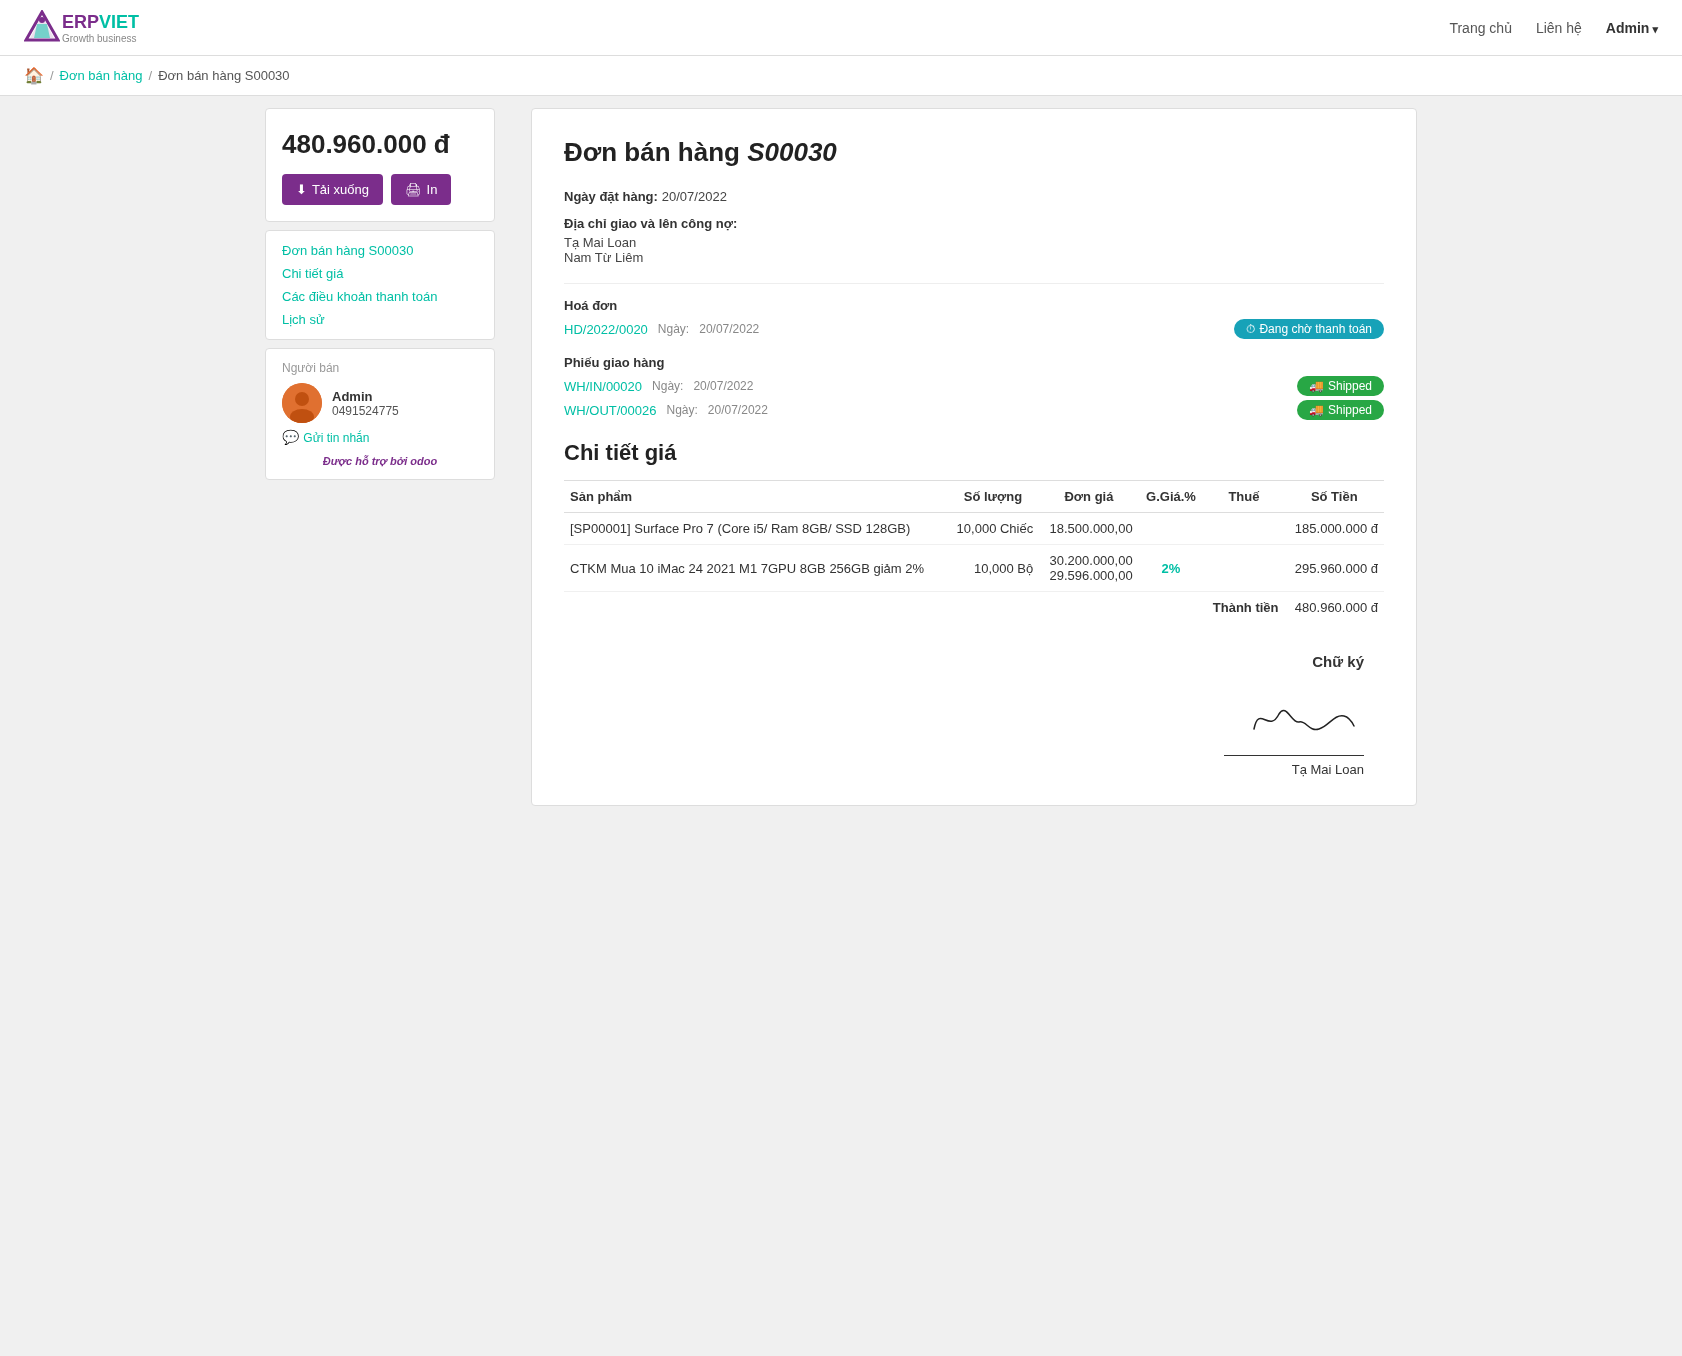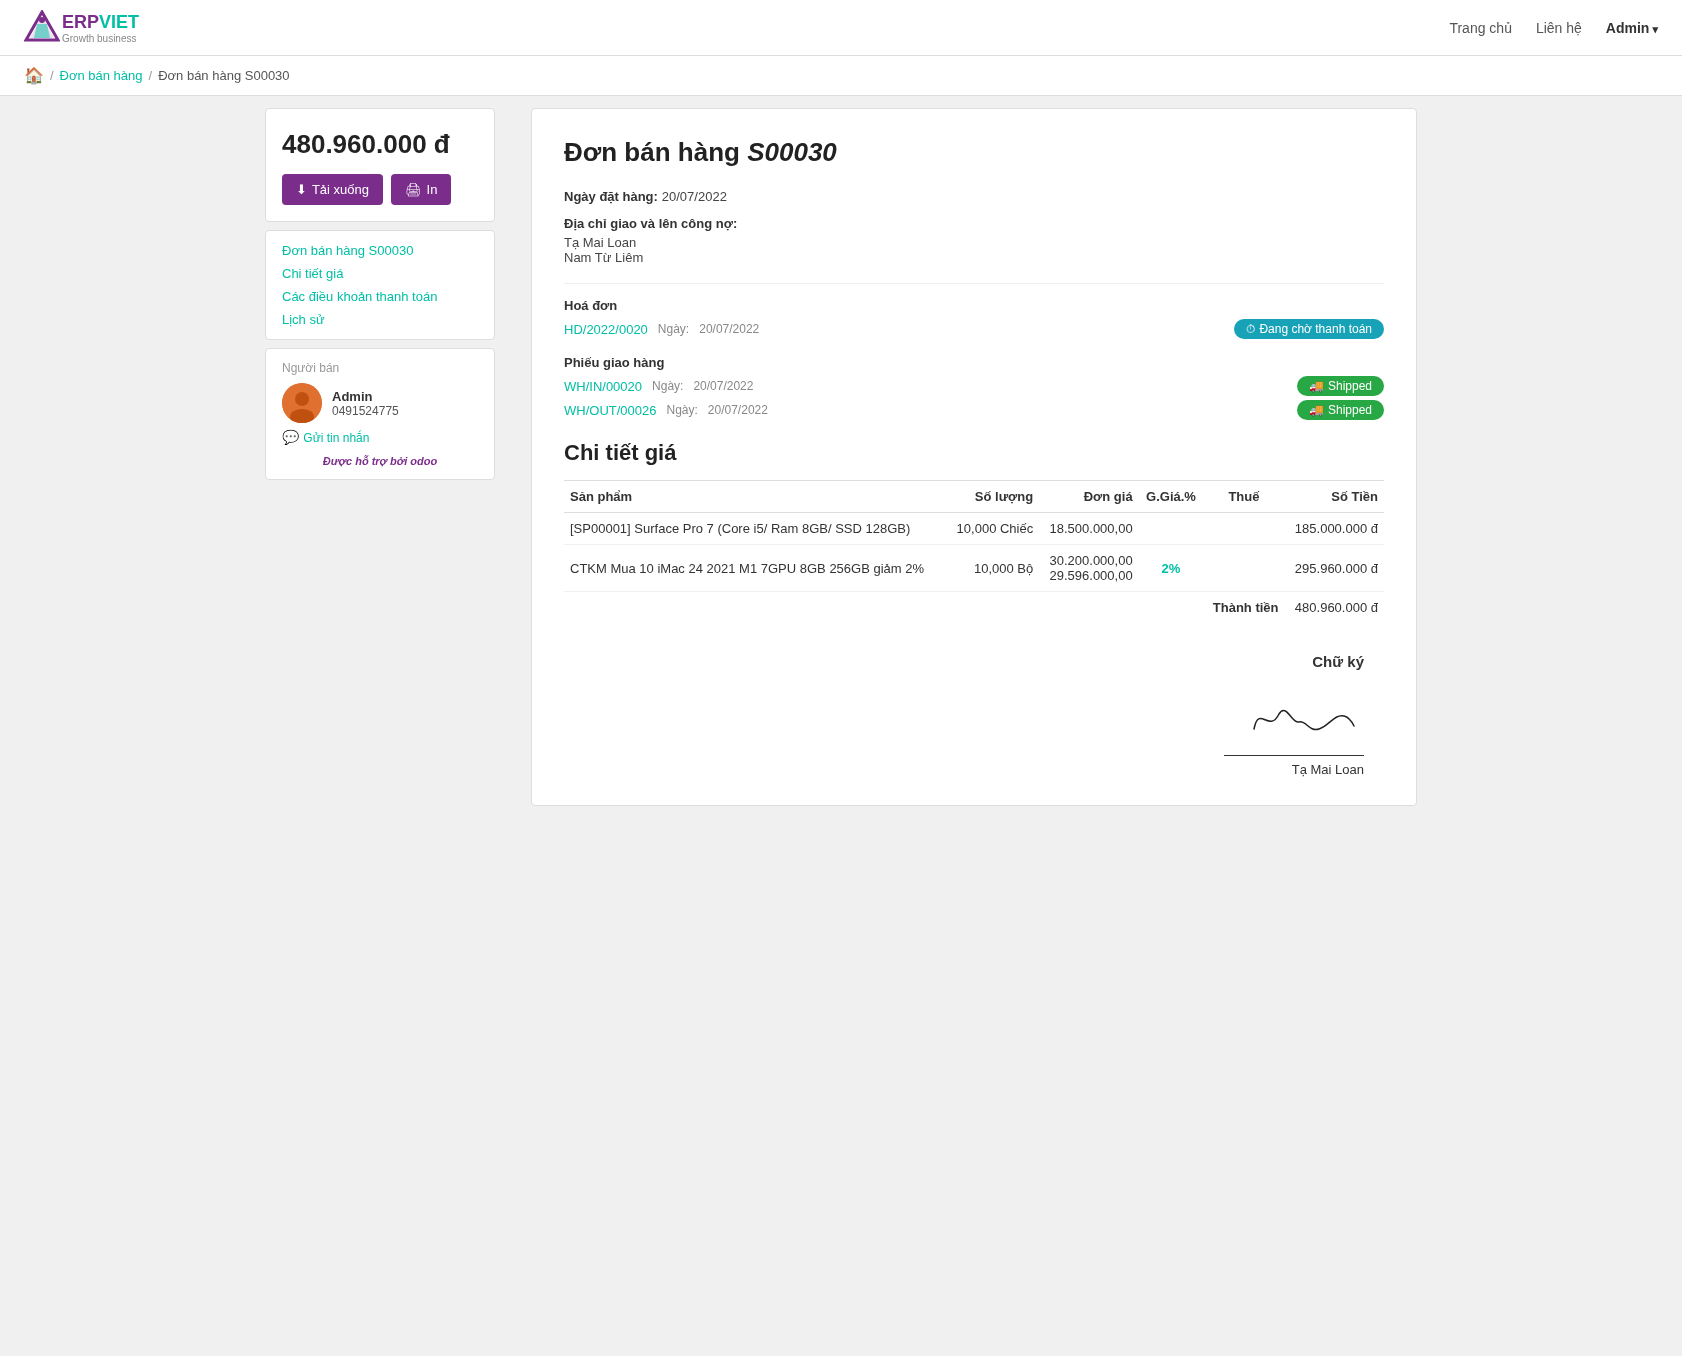--- a/index.html
+++ b/index.html
@@ -255,21 +255,21 @@
       border-top: 1px solid #ddd;
       border-bottom: 1px solid #ddd;
     }
     .price-table thead th {
       padding: 8px 6px;
       text-align: left;
       font-size: 13px;
       font-weight: bold;
       color: #333;
     }
-    .price-table thead th.right { text-align: right; }
+    .price-table thead th.right { text-align: center; }
     .price-table thead th.center { text-align: center; }
     .price-table tbody td {
       padding: 8px 6px;
       font-size: 13px;
       color: #333;
       border-bottom: 1px solid #f0f0f0;
     }
     .price-table tbody td.right { text-align: right; }
     .price-table tbody td.center { text-align: center; }
     .price-table tbody td.discount { color: #00bfa5; font-weight: bold; }

